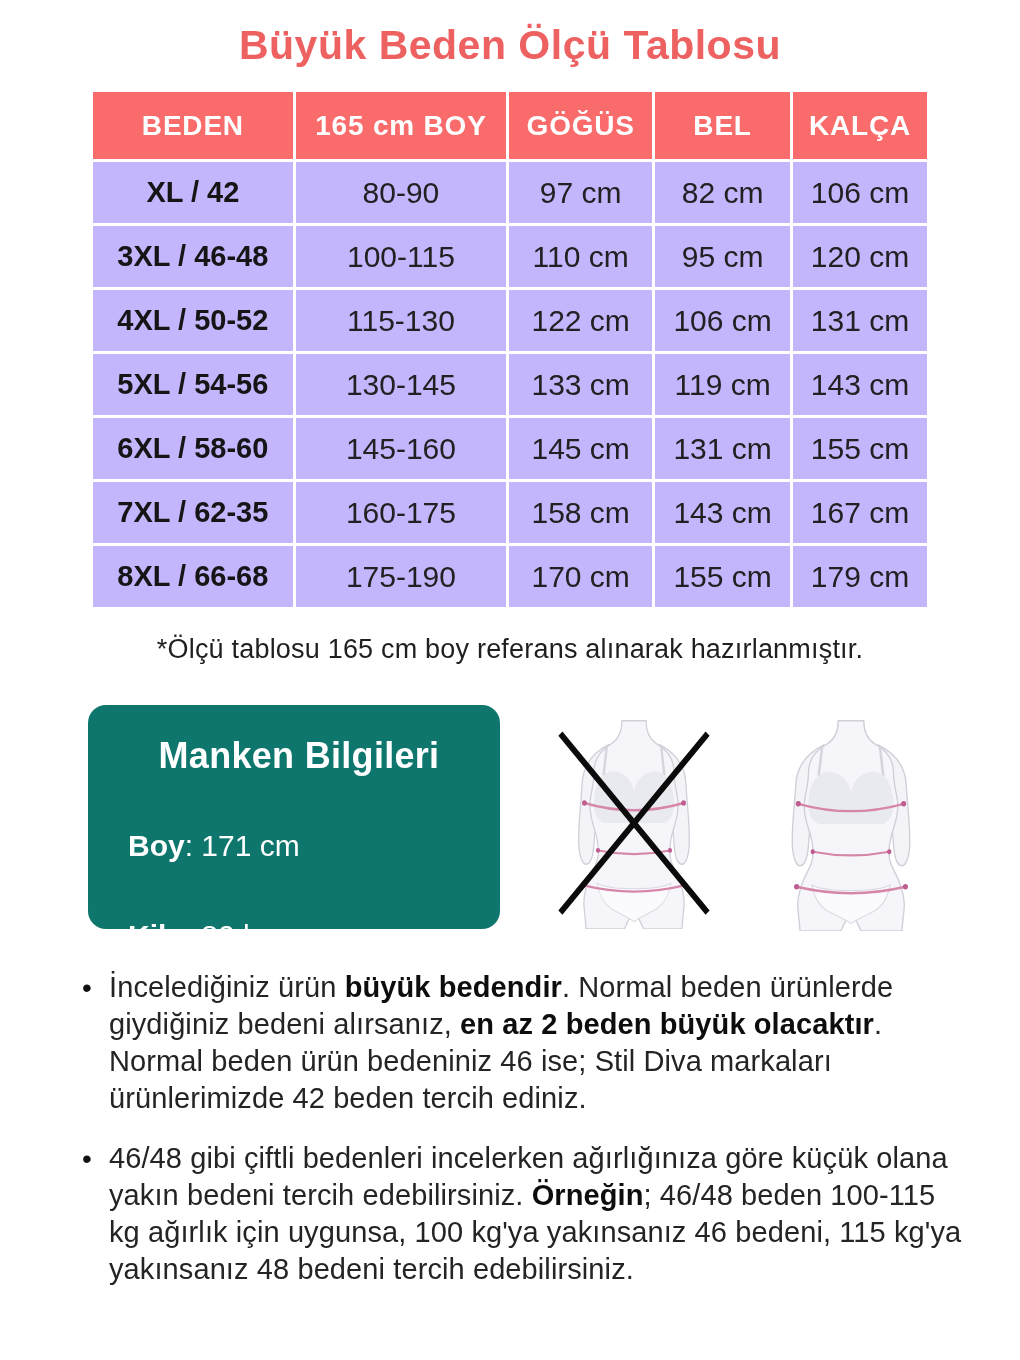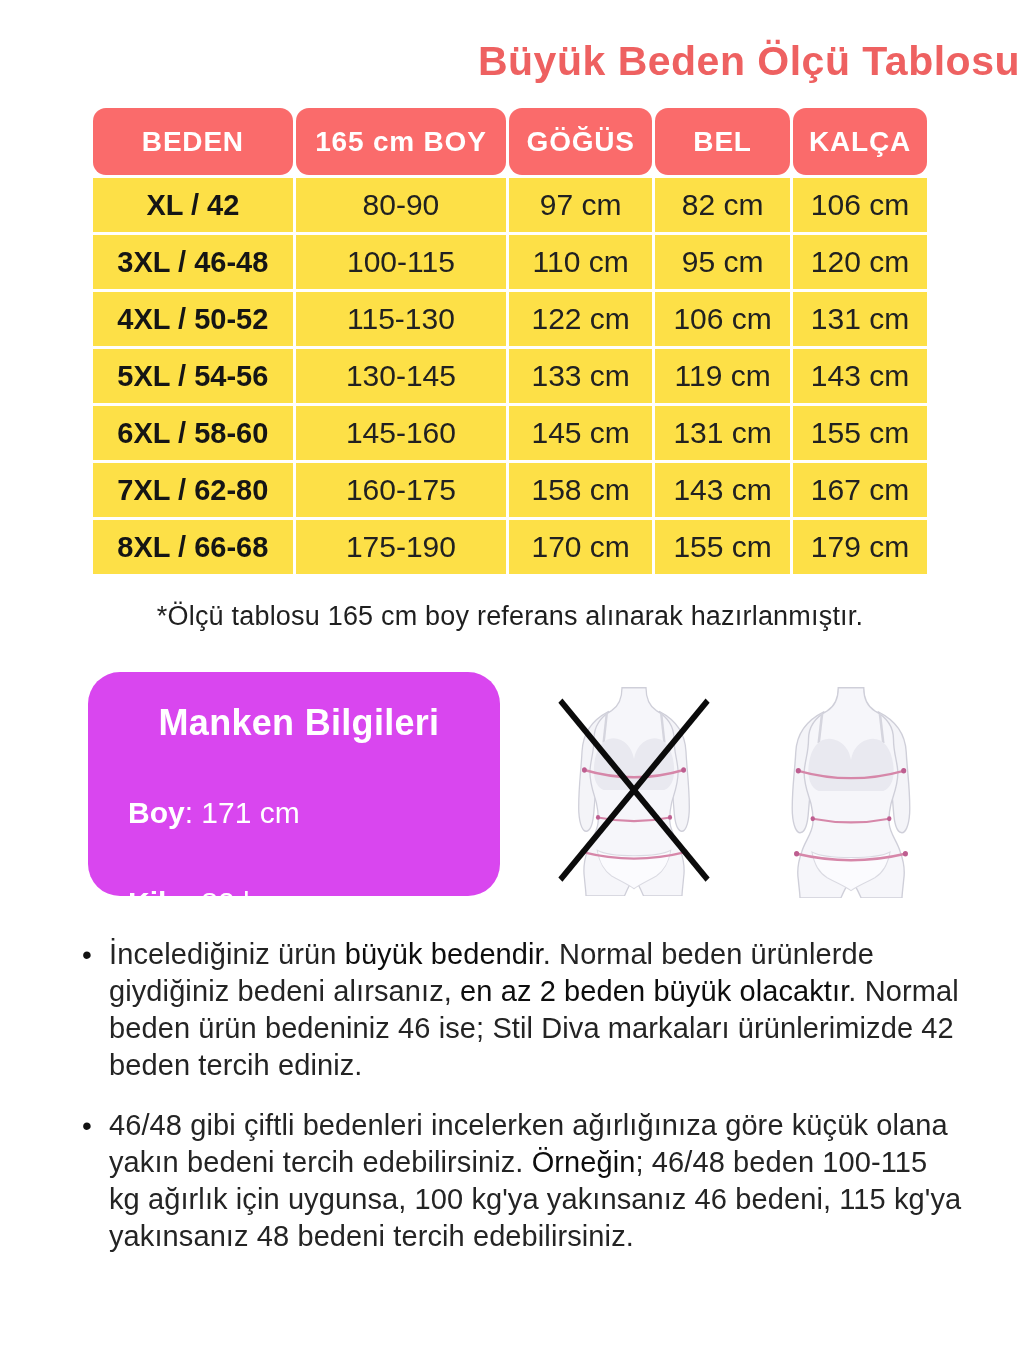--- a/index.html
+++ b/index.html
@@ -4,67 +4,67 @@
 <style>
   * { margin:0; padding:0; box-sizing:border-box; }
   html,body { width:1020px; }
   body {
     height:1360px; background:#ffffff; overflow:hidden;
     font-family:"Liberation Sans","DejaVu Sans",sans-serif;
     color:#232323;
   }
   
   .page-title {
-    margin-top:38px; text-align:right;
+    margin-top:22px; text-align:center;
     font-size:41px; font-weight:800; letter-spacing:.5px;
     color:#ee6161;
   }
   
   .size-table-wrap { margin:20px auto 0 auto; width:840px; }
   table.size-table {
     width:840px; table-layout:fixed;
     border-collapse:separate; border-spacing:3px;
   }
   table.size-table th {
     background:#fa6b6b; color:#ffffff;
     height:67px; font-size:28px; font-weight:800; letter-spacing:.8px;
-    text-align:center; vertical-align:middle;border-radius:13px;
+    text-align:center; vertical-align:middle;
   }
   table.size-table td {
-    background:#fde047; color:#212121;
-    height:54px; font-size:30px; font-weight:400;
+    background:#c4b5fd; color:#212121;
+    height:61px; font-size:30px; font-weight:400;
     text-align:center; vertical-align:middle;
   }
   table.size-table td.size-col { font-weight:800; font-size:29px; color:#151515; }
   col.c0{width:24.3%} col.c1{width:25.6%} col.c2{width:17.4%} col.c3{width:16.4%} col.c4{width:16.3%}
   
   .footnote {
     margin-top:24px; text-align:center;
     font-size:27px; color:#1f1f1f; letter-spacing:.2px;
   }
   
   .info-row { margin:40px 0 0 88px; display:flex; align-items:flex-start; }
   .model-box {
-    width:412px; height:224px; background:#d946ef; border-radius:32px;
+    width:412px; height:224px; background:#0f766e; border-radius:18px;
     padding:30px 30px 0 40px; color:#ffffff;
   }
   .model-box .box-title { font-size:36px; font-weight:800; text-align:center; letter-spacing:.3px; }
   .model-fields { margin-top:26px; }
   .model-fields .field { font-size:30px; line-height:42px; font-weight:300;margin-top:48px; }
   .model-fields .fb { font-weight:800; }
   .figures { display:flex; margin-left:54px; padding-top:14px; }
   .figure { position:relative; }
   .figure + .figure { margin-left:52px; }
   
   .notes { margin:34px 0 0 82px; width:880px; list-style:none; }
   .notes li { display:flex; align-items:flex-start; }
   .notes li + li { margin-top:23px; }
   .notes .dot { width:27px; flex:none; font-size:28px; line-height:37px; color:#111; }
   .notes p { font-size:29px; line-height:37px; color:#242424; letter-spacing:.1px; }
-  .notes .bold { font-weight:400; color:#0d0d0d; }
+  .notes .bold { font-weight:700; color:#0d0d0d; }
 </style>
 </head>
 <body>
 
 <h1 class="page-title">Büyük Beden Ölçü Tablosu</h1>
 
 <div class="size-table-wrap">
   <table class="size-table">
     <colgroup>
       <col class="c0">
@@ -112,21 +112,21 @@
           <td>143 cm</td>
         </tr>
         <tr>
           <td class="size-col">6XL / 58-60</td>
           <td>145-160</td>
           <td>145 cm</td>
           <td>131 cm</td>
           <td>155 cm</td>
         </tr>
         <tr>
-          <td class="size-col">7XL / 62-80</td>
+          <td class="size-col">7XL / 62-35</td>
           <td>160-175</td>
           <td>158 cm</td>
           <td>143 cm</td>
           <td>167 cm</td>
         </tr>
         <tr>
           <td class="size-col">8XL / 66-68</td>
           <td>175-190</td>
           <td>170 cm</td>
           <td>155 cm</td>

